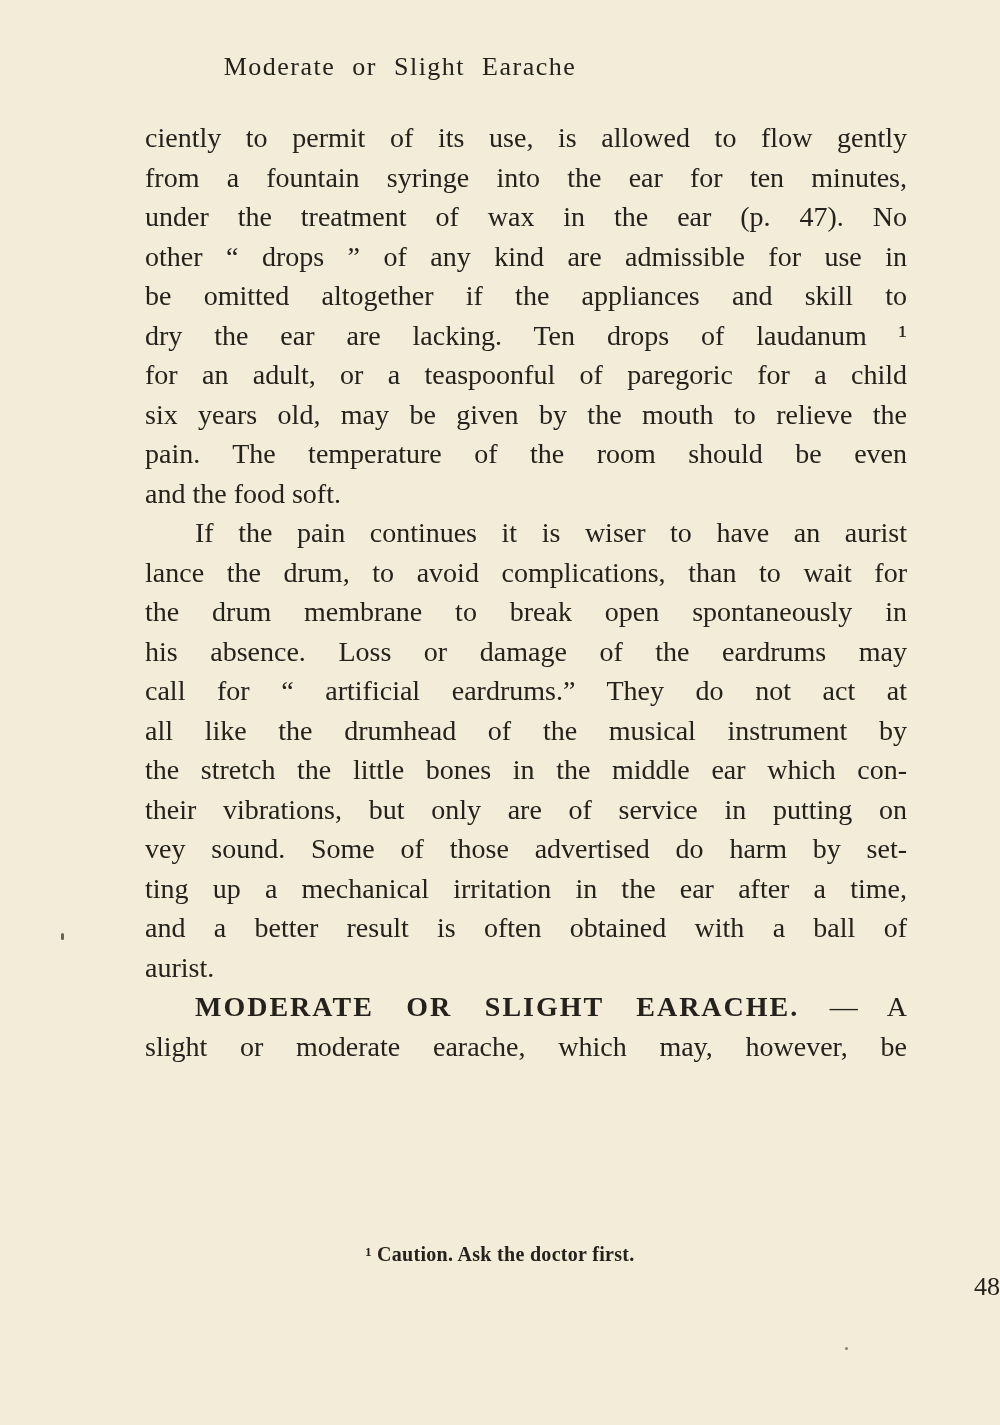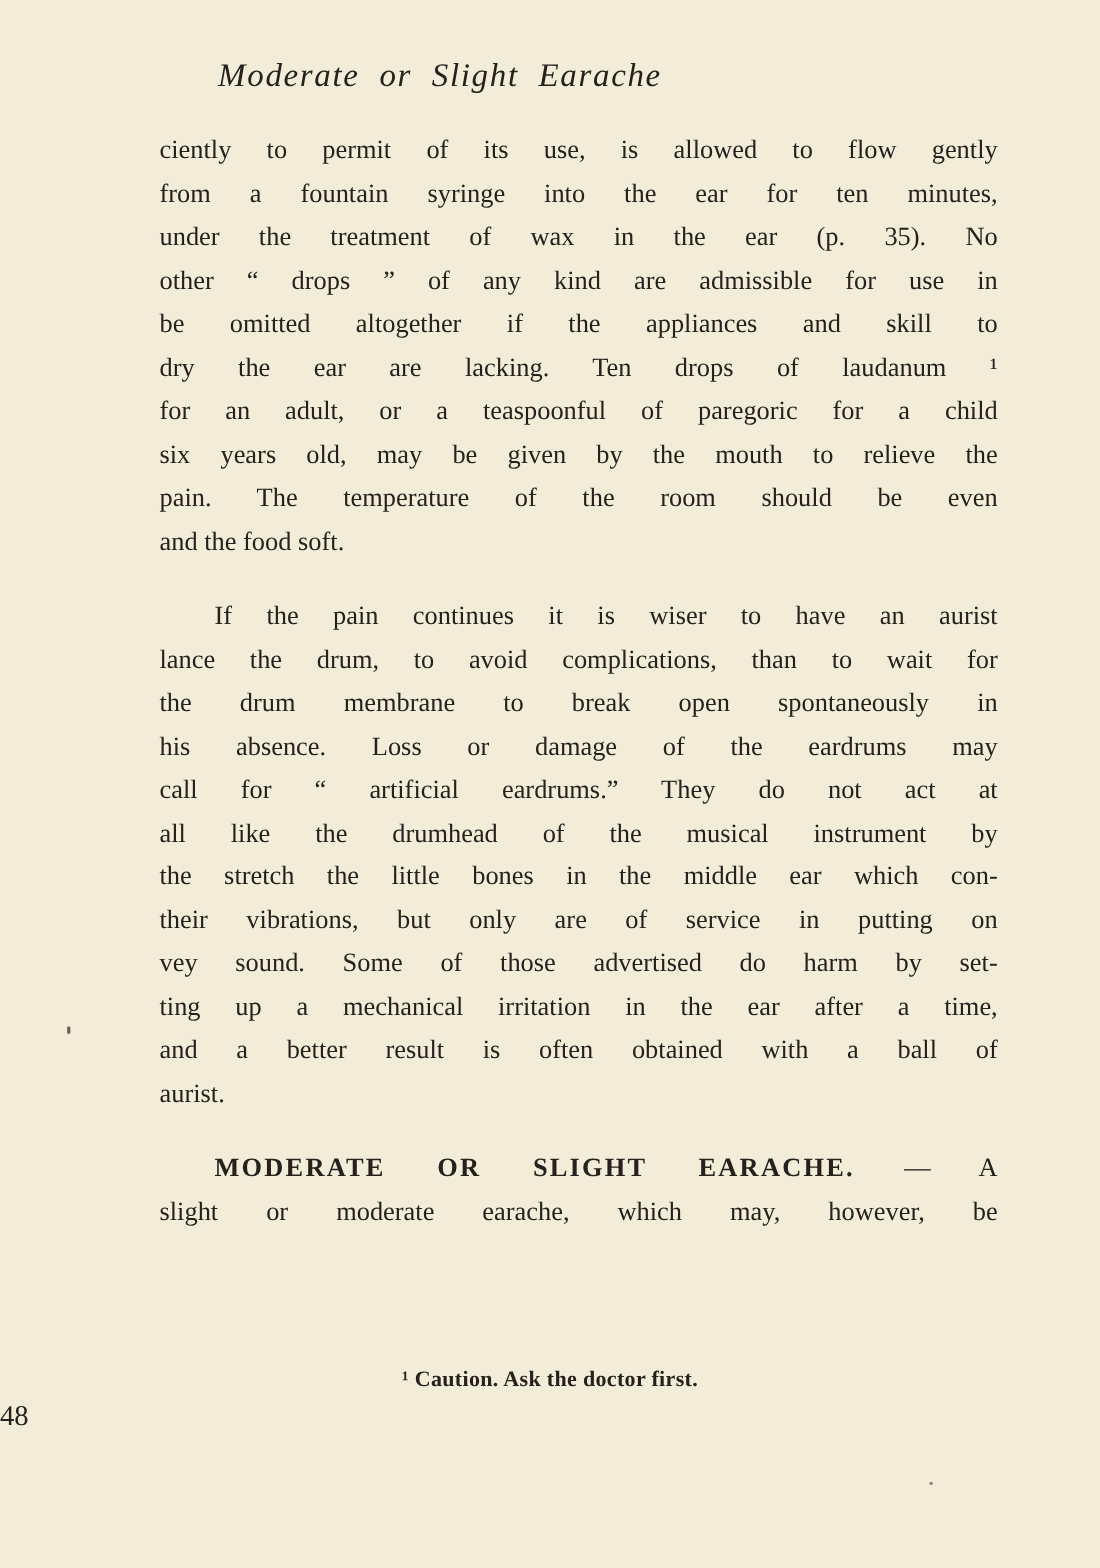--- a/index.html
+++ b/index.html
@@ -15,65 +15,63 @@
   .page {
     position: absolute;
     inset: 0;
   }
   .running-header {
     position: absolute;
     top: 52px;
     left: 0;
     width: 800px;
     text-align: center;
-    font-style: italic;
-    font-size: 30px;
+    font-size: 26px;
     letter-spacing: 1.5px;
     word-spacing: 9px;
   }
   .body-text {
     position: absolute;
     top: 118px;
     left: 145px;
     width: 762px;
-    font-size: 24px;
+    font-size: 28px;
     line-height: 39.5px;
   }
   .line {
     text-align: justify;
     text-align-last: justify;
     white-space: normal;
   }
   .line.flush {
     text-align-last: left;
   }
   .line.indent {
     text-indent: 50px;
-    margin-top: 28px;
   }
   .bold {
     font-weight: bold;
     letter-spacing: 2px;
   }
   .footnote {
     position: absolute;
     top: 1243px;
     left: 0;
     width: 1000px;
     text-align: center;
     font-size: 20px;
     font-weight: bold;
     letter-spacing: 0.3px;
   }
   .page-number {
     position: absolute;
     top: 1272px;
     left: 0;
     width: 1000px;
-    text-align: left;
+    text-align: right;
     font-size: 26px;
   }
   .speck-left {
     position: absolute;
     left: 61px;
     top: 933px;
     width: 3px;
     height: 7px;
     background: #6a6254;
     border-radius: 2px;
@@ -92,21 +90,21 @@
 <body>
 
 <div class="page">
 
   <div class="running-header">Moderate or Slight Earache</div>
 
   <div class="body-text">
       <div class="paragraph">
         <div class="line">ciently to permit of its use, is allowed to flow gently</div>
         <div class="line">from a fountain syringe into the ear for ten minutes,</div>
-        <div class="line">under the treatment of wax in the ear (p. 35).  No</div>
+        <div class="line">under the treatment of wax in the ear (p. 47).  No</div>
         <div class="line">other “ drops ” of any kind are admissible for use in</div>
         <div class="line">be omitted altogether if the appliances and skill to</div>
         <div class="line">dry the ear are lacking.  Ten drops of laudanum ¹</div>
         <div class="line">for an adult, or a teaspoonful of paregoric for a child</div>
         <div class="line">six years old, may be given by the mouth to relieve the</div>
         <div class="line">pain.  The temperature of the room should be even</div>
         <div class="line flush">and the food soft.</div>
       </div>
       <div class="paragraph">
         <div class="line indent">If the pain continues it is wiser to have an aurist</div>

